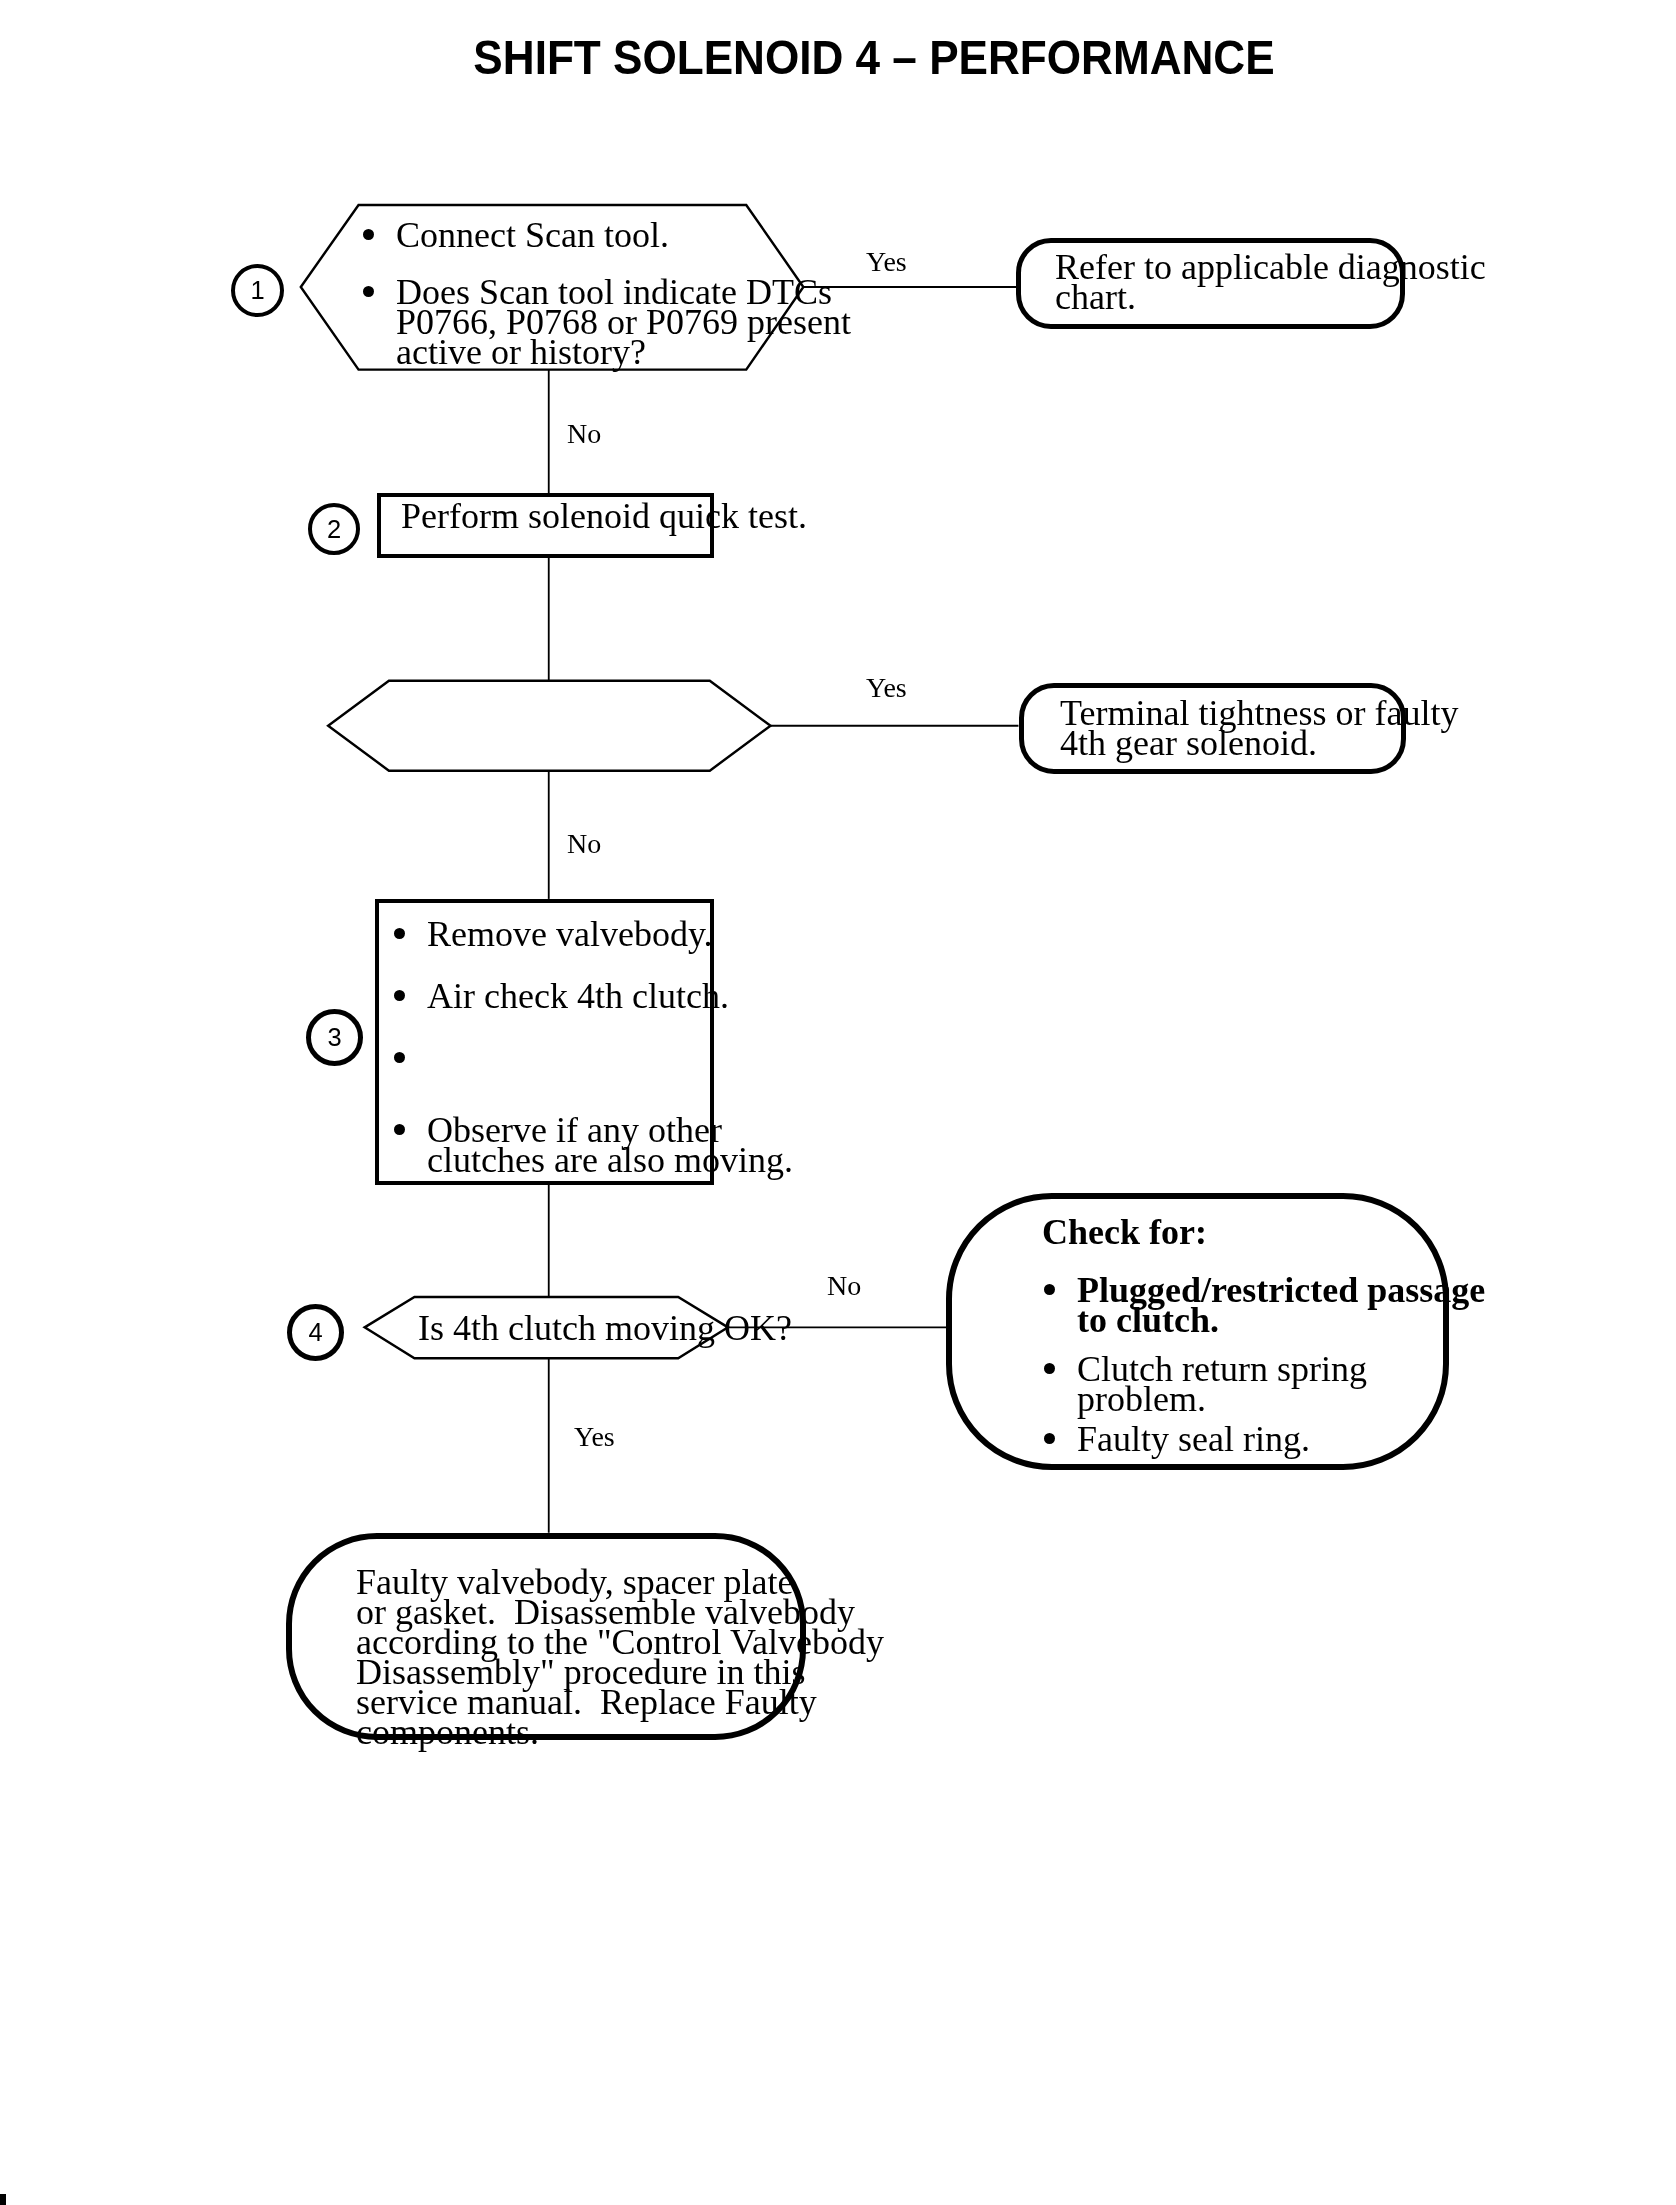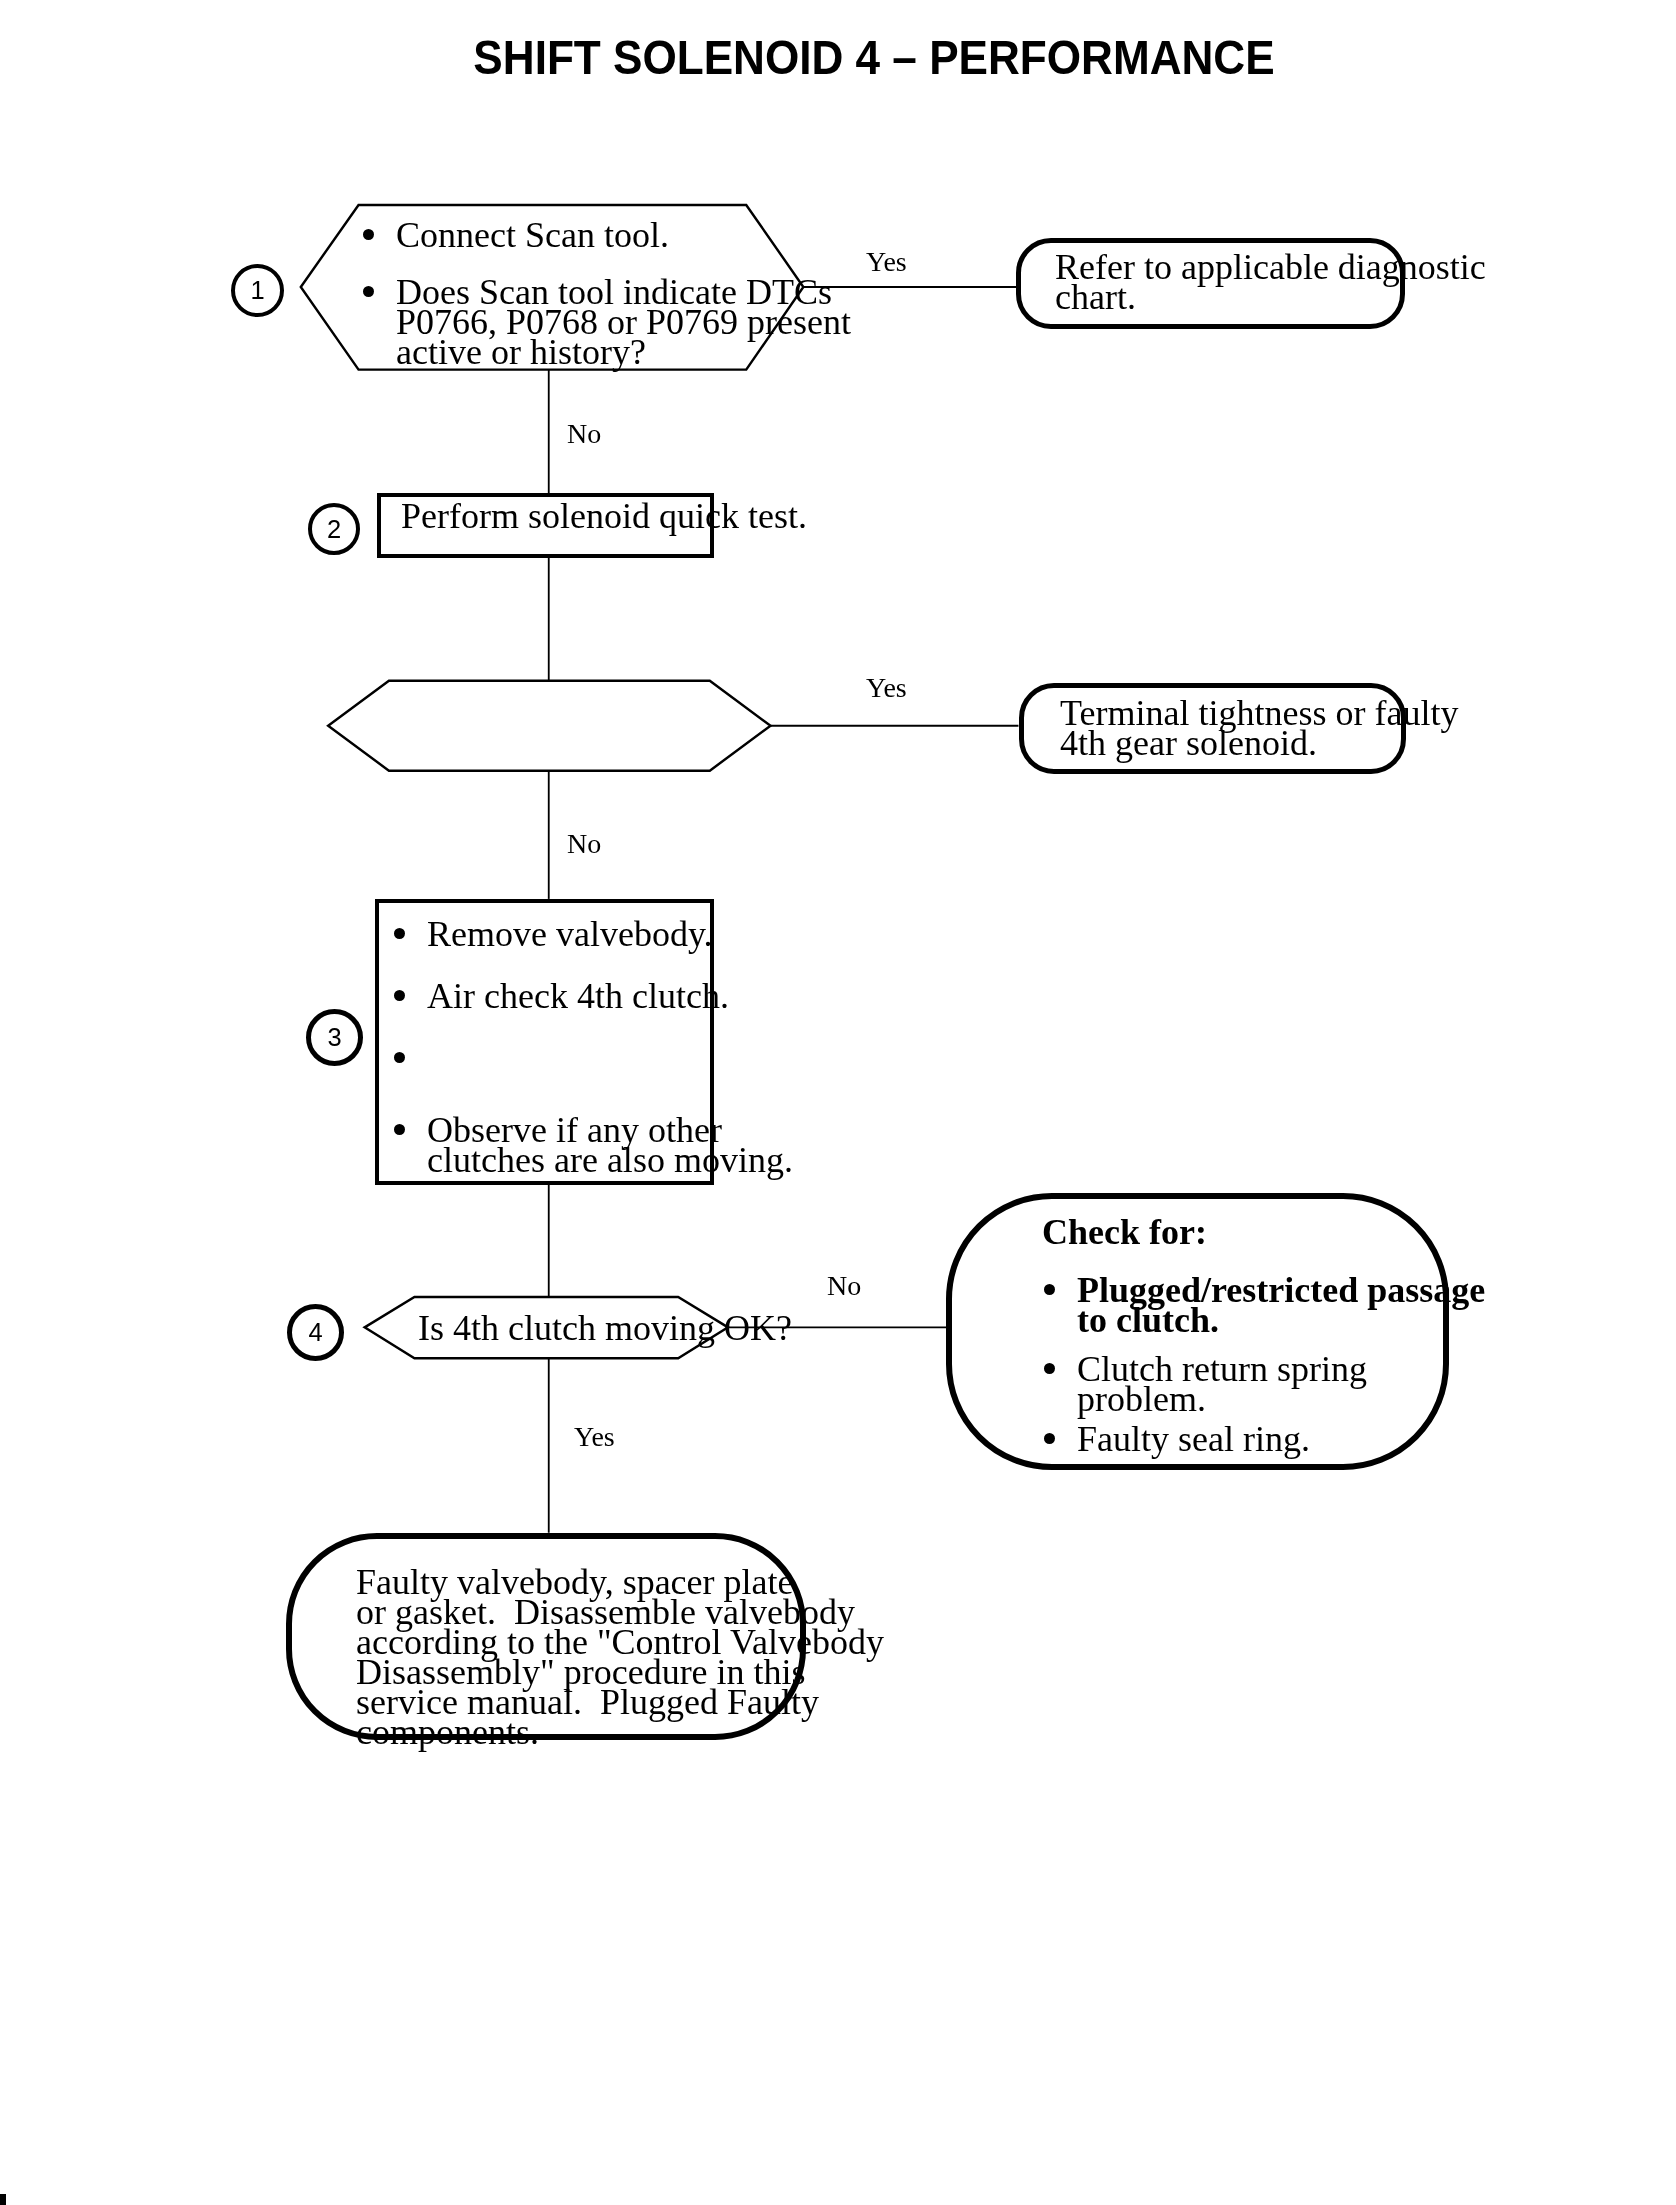--- a/index.html
+++ b/index.html
@@ -151,20 +151,20 @@
       <div class="line">Faulty seal ring.</div>
     </div>
   </div>
 
   <div class="box bigoutcome" style="left:286px;top:1533px;width:520px;height:207px;border-radius:91px;"></div>
   <div class="tblock" style="left:356px;top:1551px;margin-top:16px;">
     <div class="line">Faulty valvebody, spacer plate</div>
     <div class="line">or gasket.  Disassemble valvebody</div>
     <div class="line">according to the "Control Valvebody</div>
     <div class="line">Disassembly" procedure in this</div>
-    <div class="line">service manual.  Plugged Faulty</div>
+    <div class="line">service manual.  Replace Faulty</div>
     <div class="line">components.</div>
   </div>
 
   <div class="cornermark"></div>
 
 </div>
 
 
 </body></html>

